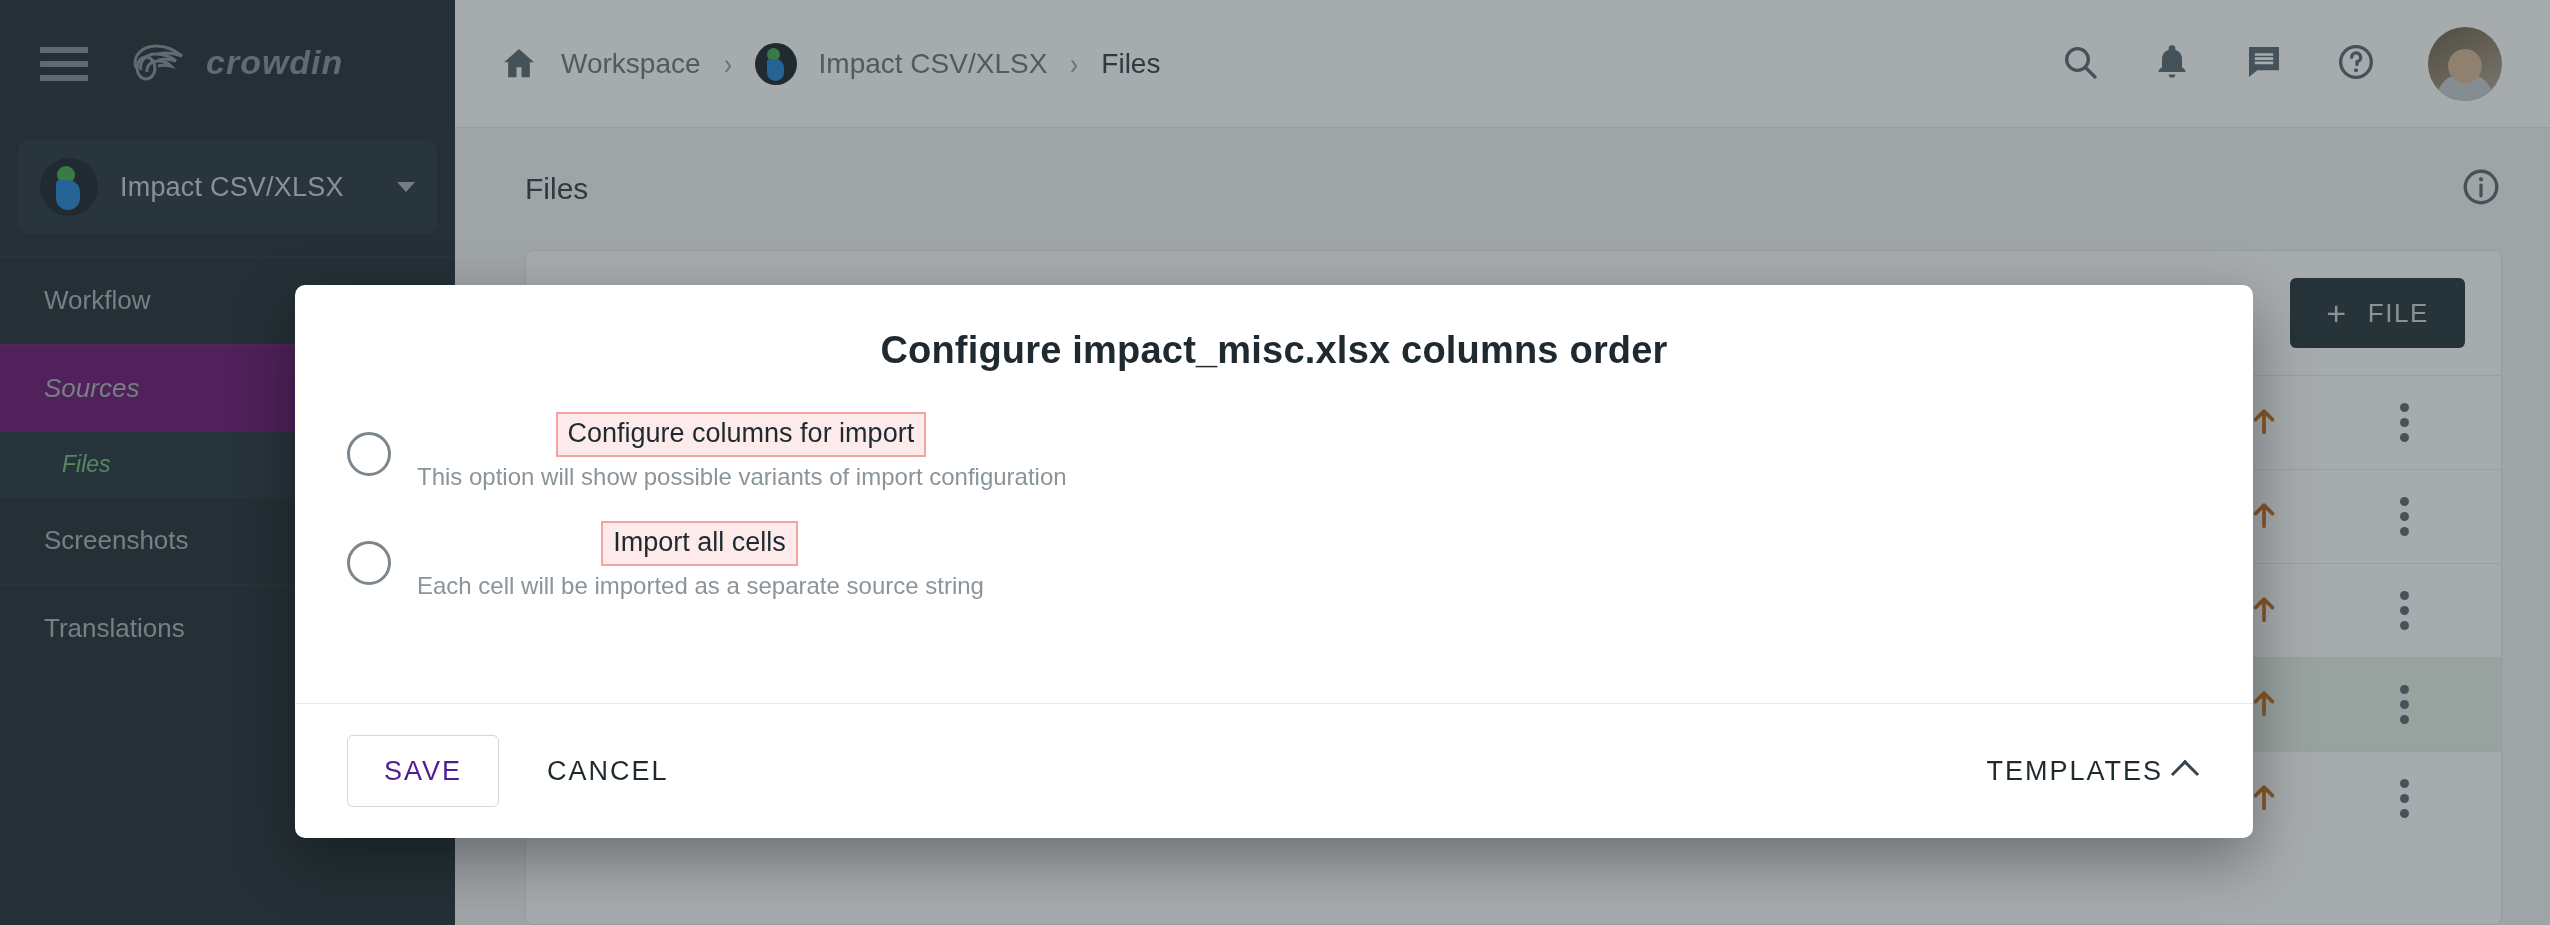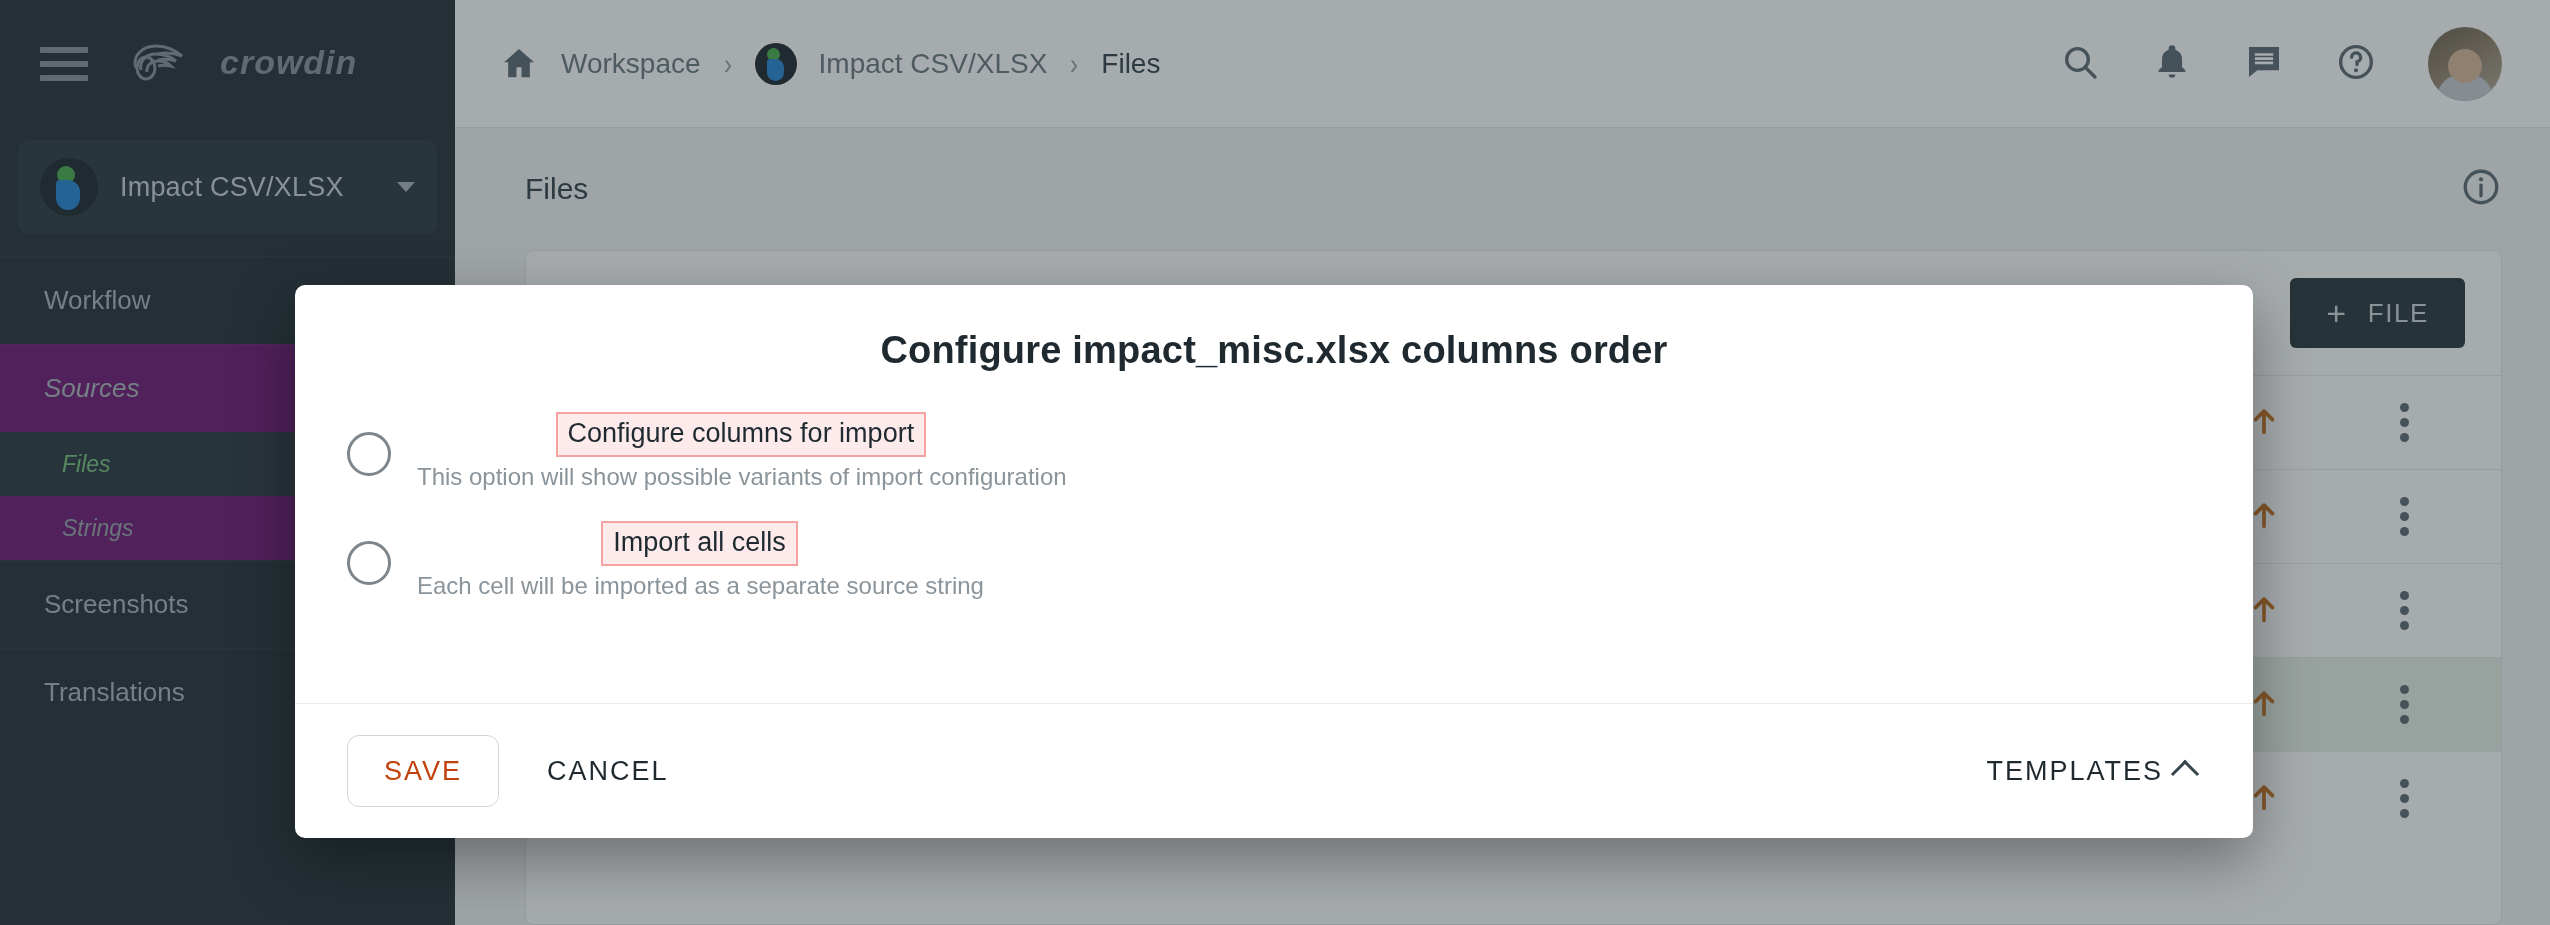--- a/index.html
+++ b/index.html
@@ -25,21 +25,21 @@
     z-index: 2;
   }
   .sidebar-top {
     height: 128px;
     display: flex; align-items: center;
     padding-left: 40px;
     gap: 38px;
   }
   .hamburger { width: 48px; height: 34px; display:flex; flex-direction:column; justify-content:space-between; cursor:pointer; }
   .hamburger i { display:block; height: 6px; background:#8a949b; border-radius:1px; }
-  .logo { display:flex; align-items:center; gap:24px; }
+  .logo { display:flex; align-items:center; gap:10px; }
   .logo svg { display:block; }
 
   .project-chip {
     margin: 12px 18px 0 18px;
     height: 94px;
     border-radius: 12px;
     background: #2e3b43;
     display: flex; align-items: center;
     padding: 0 22px;
     gap: 22px;
@@ -222,22 +222,22 @@
   .radio-desc { font-size: 24px; color: #8a949b; margin-top: 6px; padding-left: 2px; }
 
   .modal-divider { height: 1px; background: #e7e9ea; margin-top: 16px; }
   .modal-footer {
     height: 134px; flex: 0 0 134px;
     display: flex; align-items: center;
     padding: 0 52px;
   }
   .btn-save {
     height: 72px; padding: 0 36px;
-    border: 1px solid #d2d6d9; border-radius: 12px;
-    background: #fff; color: #c2410c;
+    border: 1px solid #d2d6d9; border-radius: 6px;
+    background: #fff; color: #4c1d95;
     font-size: 27px; letter-spacing: 2px;
     cursor: pointer;
   }
   .btn-cancel {
     margin-left: 26px; height: 72px; padding: 0 22px;
     border: none; background: transparent; color: #1f2a30;
     font-size: 27px; letter-spacing: 2px; cursor: pointer;
   }
   .btn-templates {
     margin-left: auto;
@@ -291,23 +291,20 @@
     <nav class="nav">
       <div class="nav-item">
         <span>Workflow</span>
       </div>
       <div class="nav-group">
         <div class="nav-item">
           <span>Sources</span>
         </div>
         <div class="nav-sub active">
           <span>Files</span>
-        </div>
-        <div class="nav-sub">
-          <span>Strings</span>
         </div>
       </div>
       <div class="nav-item">
         <span>Screenshots</span>
       </div>
       <div class="nav-item">
         <span>Translations</span>
       </div>
     </nav>
   </aside>

